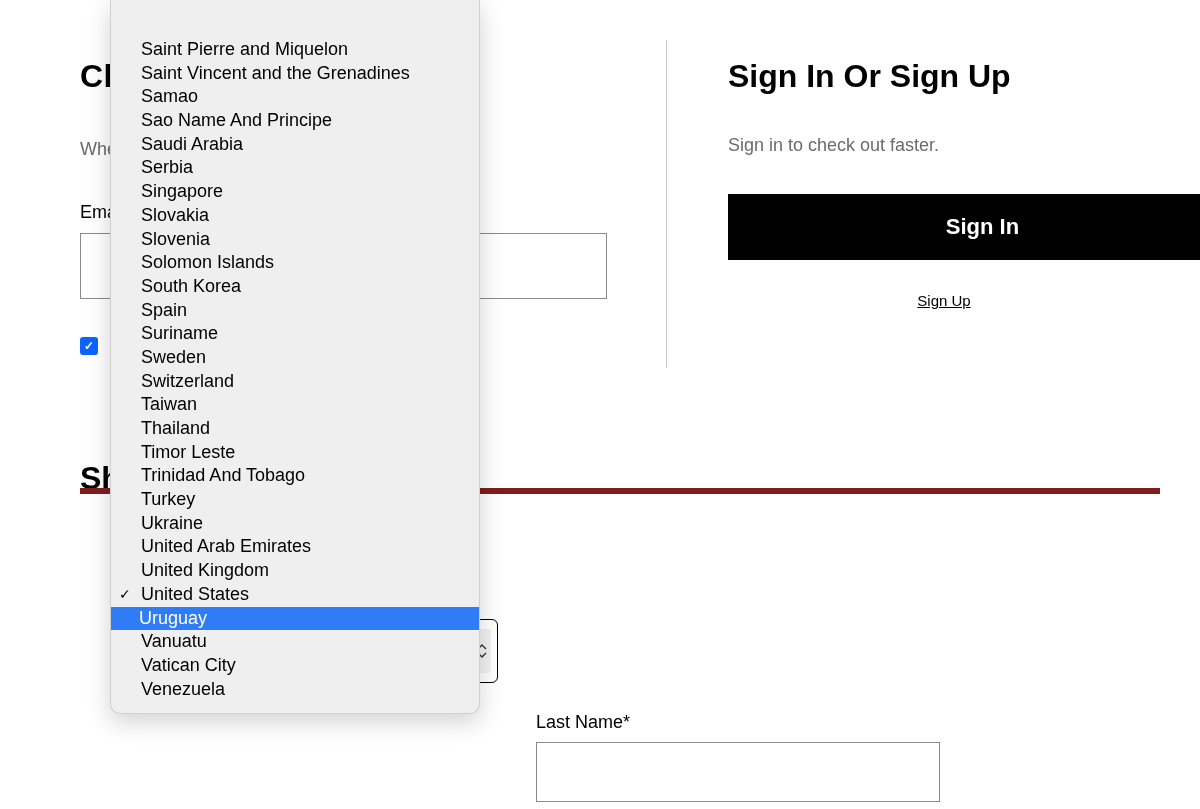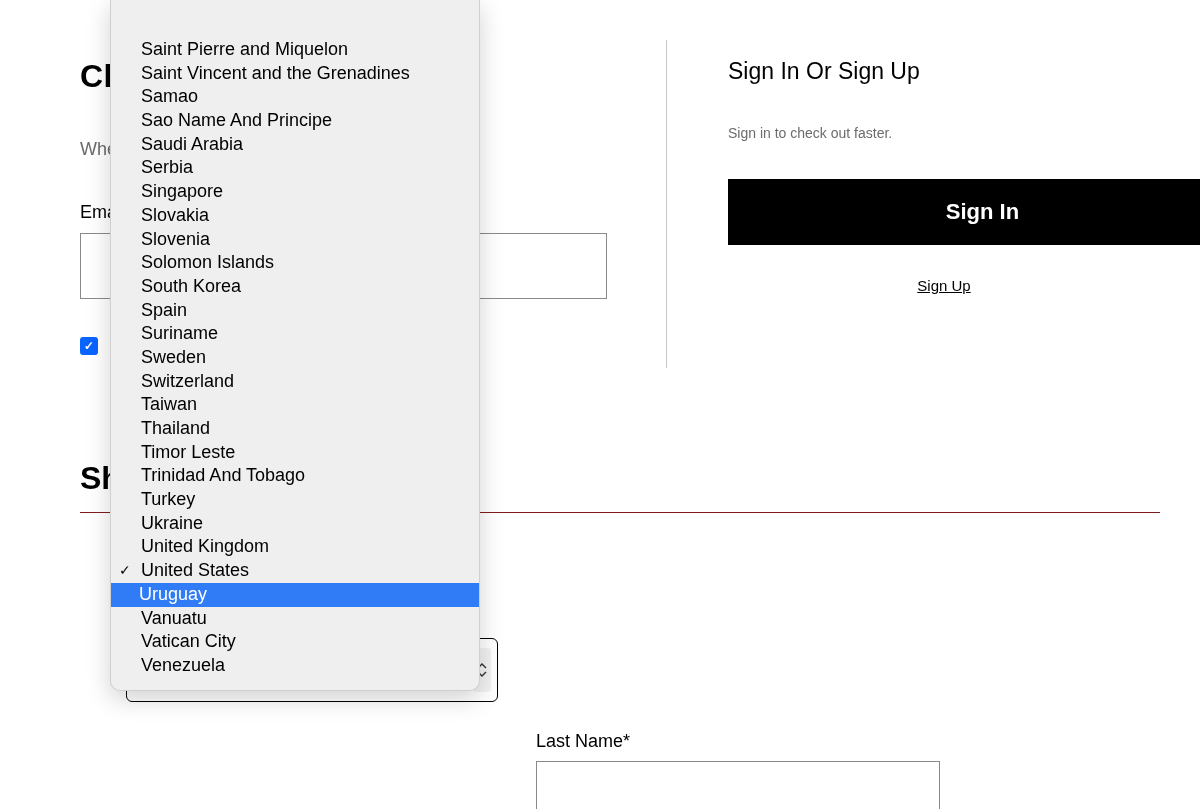--- a/index.html
+++ b/index.html
@@ -62,23 +62,23 @@
   .sh-heading {
     font-size: 32px;
     font-weight: 600;
     margin-top: 98px;
   }
 
   
   .ship-form {
     position: absolute;
     left: 80px;
-    top: 512px;
+    top: 488px;
     width: 1080px;
-    border-top: 1px solid #7f1d1d;
+    border-top: 6px solid #7f1d1d;
     padding-top: 110px; 
   }
   .country-select {
     position: absolute;
     left: 46px;
     top: 125px;
     width: 372px;
     height: 64px;
     border: 1px solid #000;
     border-radius: 6px;
@@ -112,26 +112,26 @@
   }
 
   
   .right-col {
     position: absolute;
     left: 728px;
     top: 58px;
     width: 432px;
   }
   .right-heading {
-    font-size: 23px;
-    font-weight: 400;
+    font-size: 32px;
+    font-weight: 700;
   }
   .right-sub {
     color: #6b6b6b;
-    font-size: 14px;
+    font-size: 18px;
     margin-top: 40px;
   }
   .signin-btn {
     margin-top: 38px;
     width: 509px;
     height: 66px;
     background: #000;
     color: #fff;
     font-size: 22px;
     font-weight: 700;
@@ -283,20 +283,23 @@
       <div class="dd-item">
         <span>Trinidad And Tobago</span>
       </div>
       <div class="dd-item">
         <span>Turkey</span>
       </div>
       <div class="dd-item">
         <span>Ukraine</span>
       </div>
       <div class="dd-item">
+        <span>United Arab Emirates</span>
+      </div>
+      <div class="dd-item">
         <span>United Kingdom</span>
       </div>
       <div class="dd-item" style="position: relative;">
         <span style="position: absolute; left: 8px; font-size: 14px;">✓</span>
         <span>United States</span>
       </div>
       <div class="dd-item highlight">
         <span>Uruguay</span>
       </div>
       <div class="dd-item">

